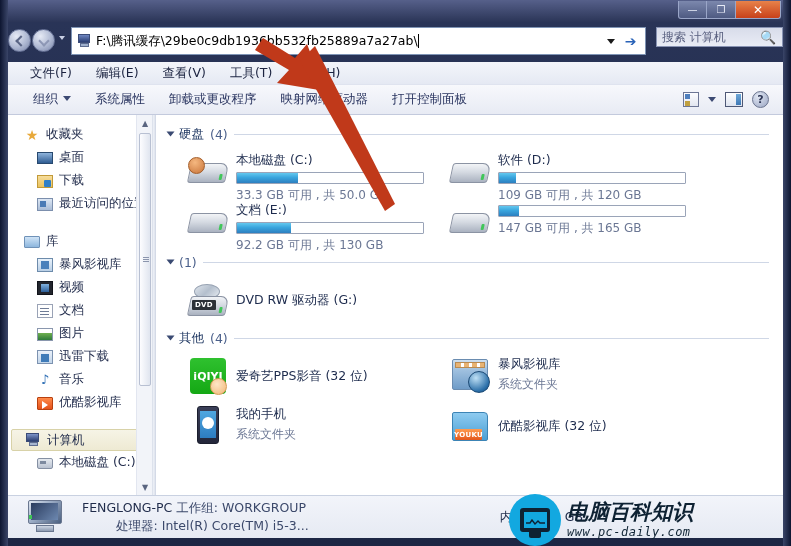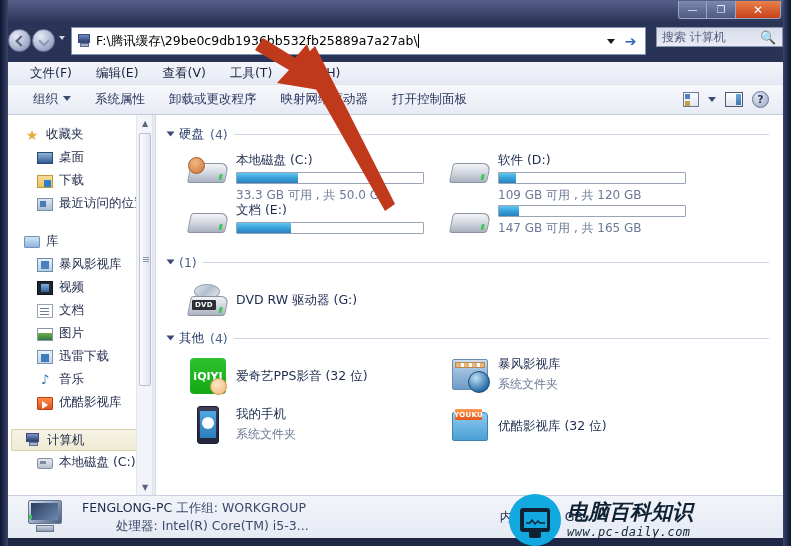--- a/index.html
+++ b/index.html
@@ -456,21 +456,21 @@
   .ic-phone .face {
     position:absolute; left:50%; top:45%; margin-left:-6px; margin-top:-6px;
     width:12px; height:12px; border-radius:50%; background:#fff;
   }
   .ic-youkufold {
     position:absolute; left:2px; top:6px; width:36px; height:29px;
     background: linear-gradient(to bottom,#8ecbf0,#4a9fd4);
     border:1px solid #3c84b5; border-radius:2px 4px 2px 2px;
   }
   .ic-youkufold .tag {
-    position:absolute; left:2px; bottom:20px; right:5px; height:11px;
+    position:absolute; left:2px; bottom:0; right:5px; height:11px;
     background: linear-gradient(to bottom,#ff9b4f,#e4571c);
     border-radius:1px;
     display:flex; align-items:center; justify-content:center;
     color:#fff; font-size:7px; font-weight:bold; letter-spacing:0.3px;
   }
 
   
   #contentscroll {
     position:absolute; right:0; top:0; width:0; height:380px;
   }
@@ -767,20 +767,21 @@
 
         <div class="tile">
           <div class="tile-ico">
               <div class="drive"></div>
             </div>
           <div class="tile-body">
             <div class="tile-name">文档 (E:)</div>
             <div class="bar">
                 <div class="fill" id="fill-e" style="width: 29%;"></div>
               </div>
+            <div class="tile-sub">92.2 GB 可用 , 共 130 GB</div>
           </div>
         </div>
 
         <div class="tile">
           <div class="tile-ico">
               <div class="drive"></div>
             </div>
           <div class="tile-body">
             <div class="bar">
                 <div class="fill" id="fill-f" style="width: 11%;"></div>

